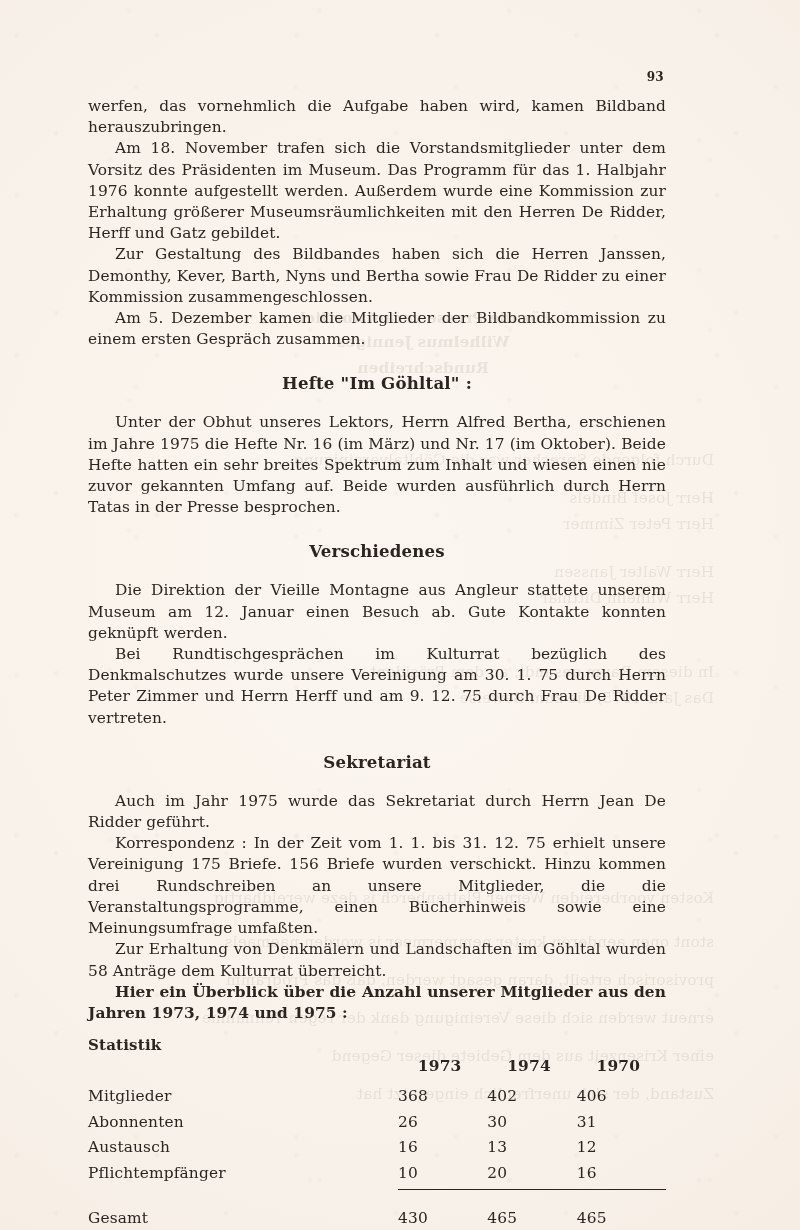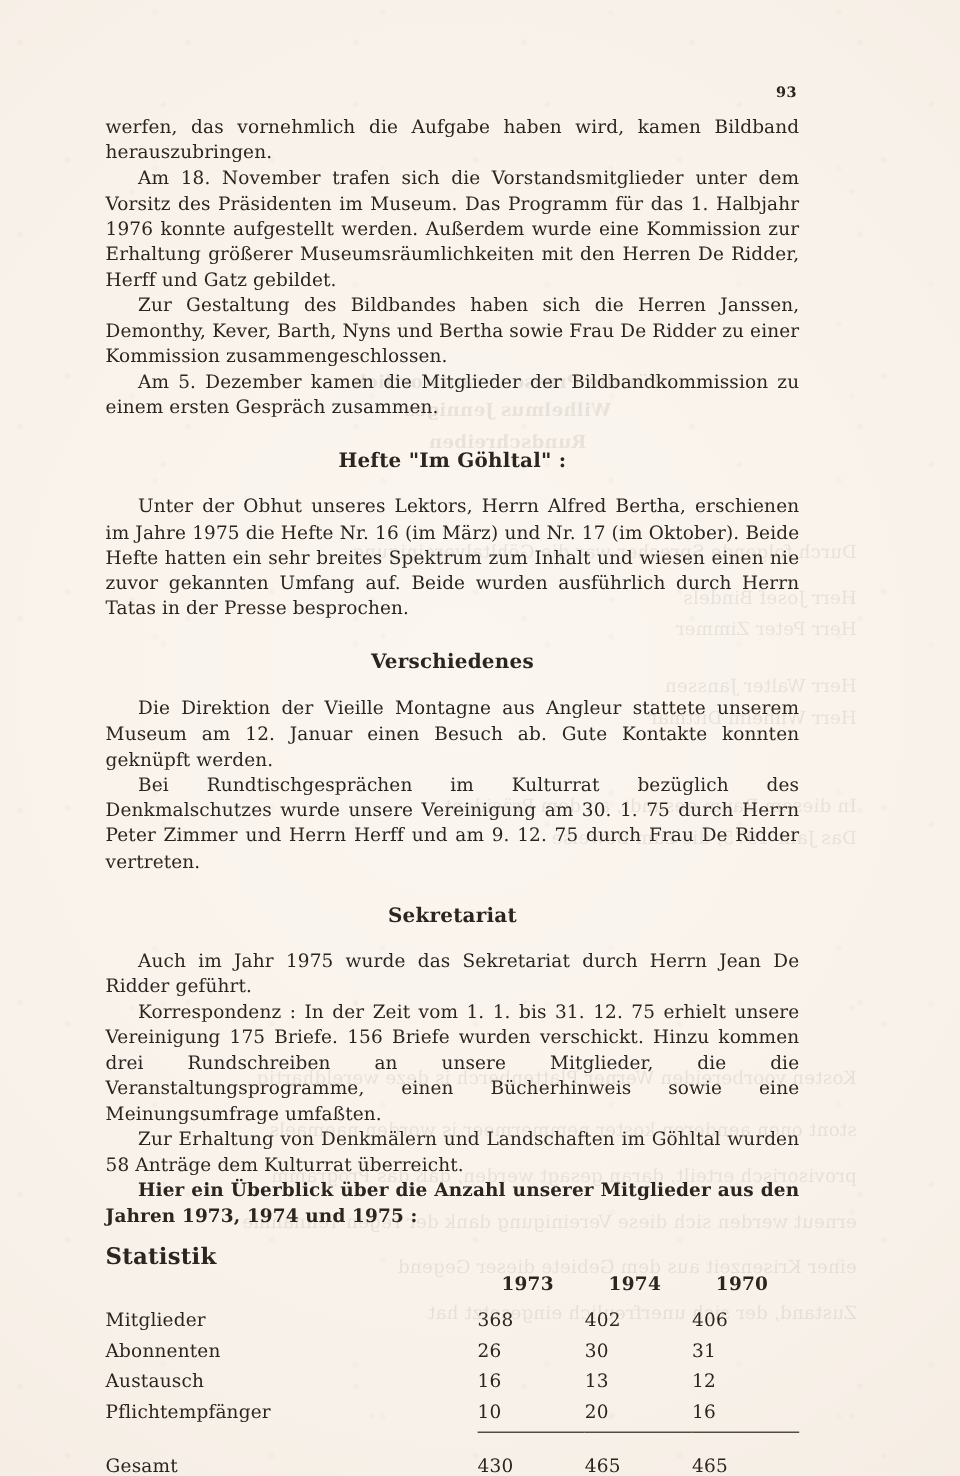--- a/index.html
+++ b/index.html
@@ -92,21 +92,21 @@
     letter-spacing: .2px;
   }
 
   .sp-s  { height: 3px; }
   .sp-m  { height: 12px; }
   .sp-l  { height: 19px; }
   .sp-xl { height: 23px; }
 
   h3.subhead {
     margin: 0;
-    font-size: 19px;
+    font-size: 15px;
     font-weight: bold;
     letter-spacing: .2px;
   }
 
   table.stats {
     border-collapse: collapse;
     width: 578px;
     font-size: 15.4px;
     table-layout: fixed;
   }

